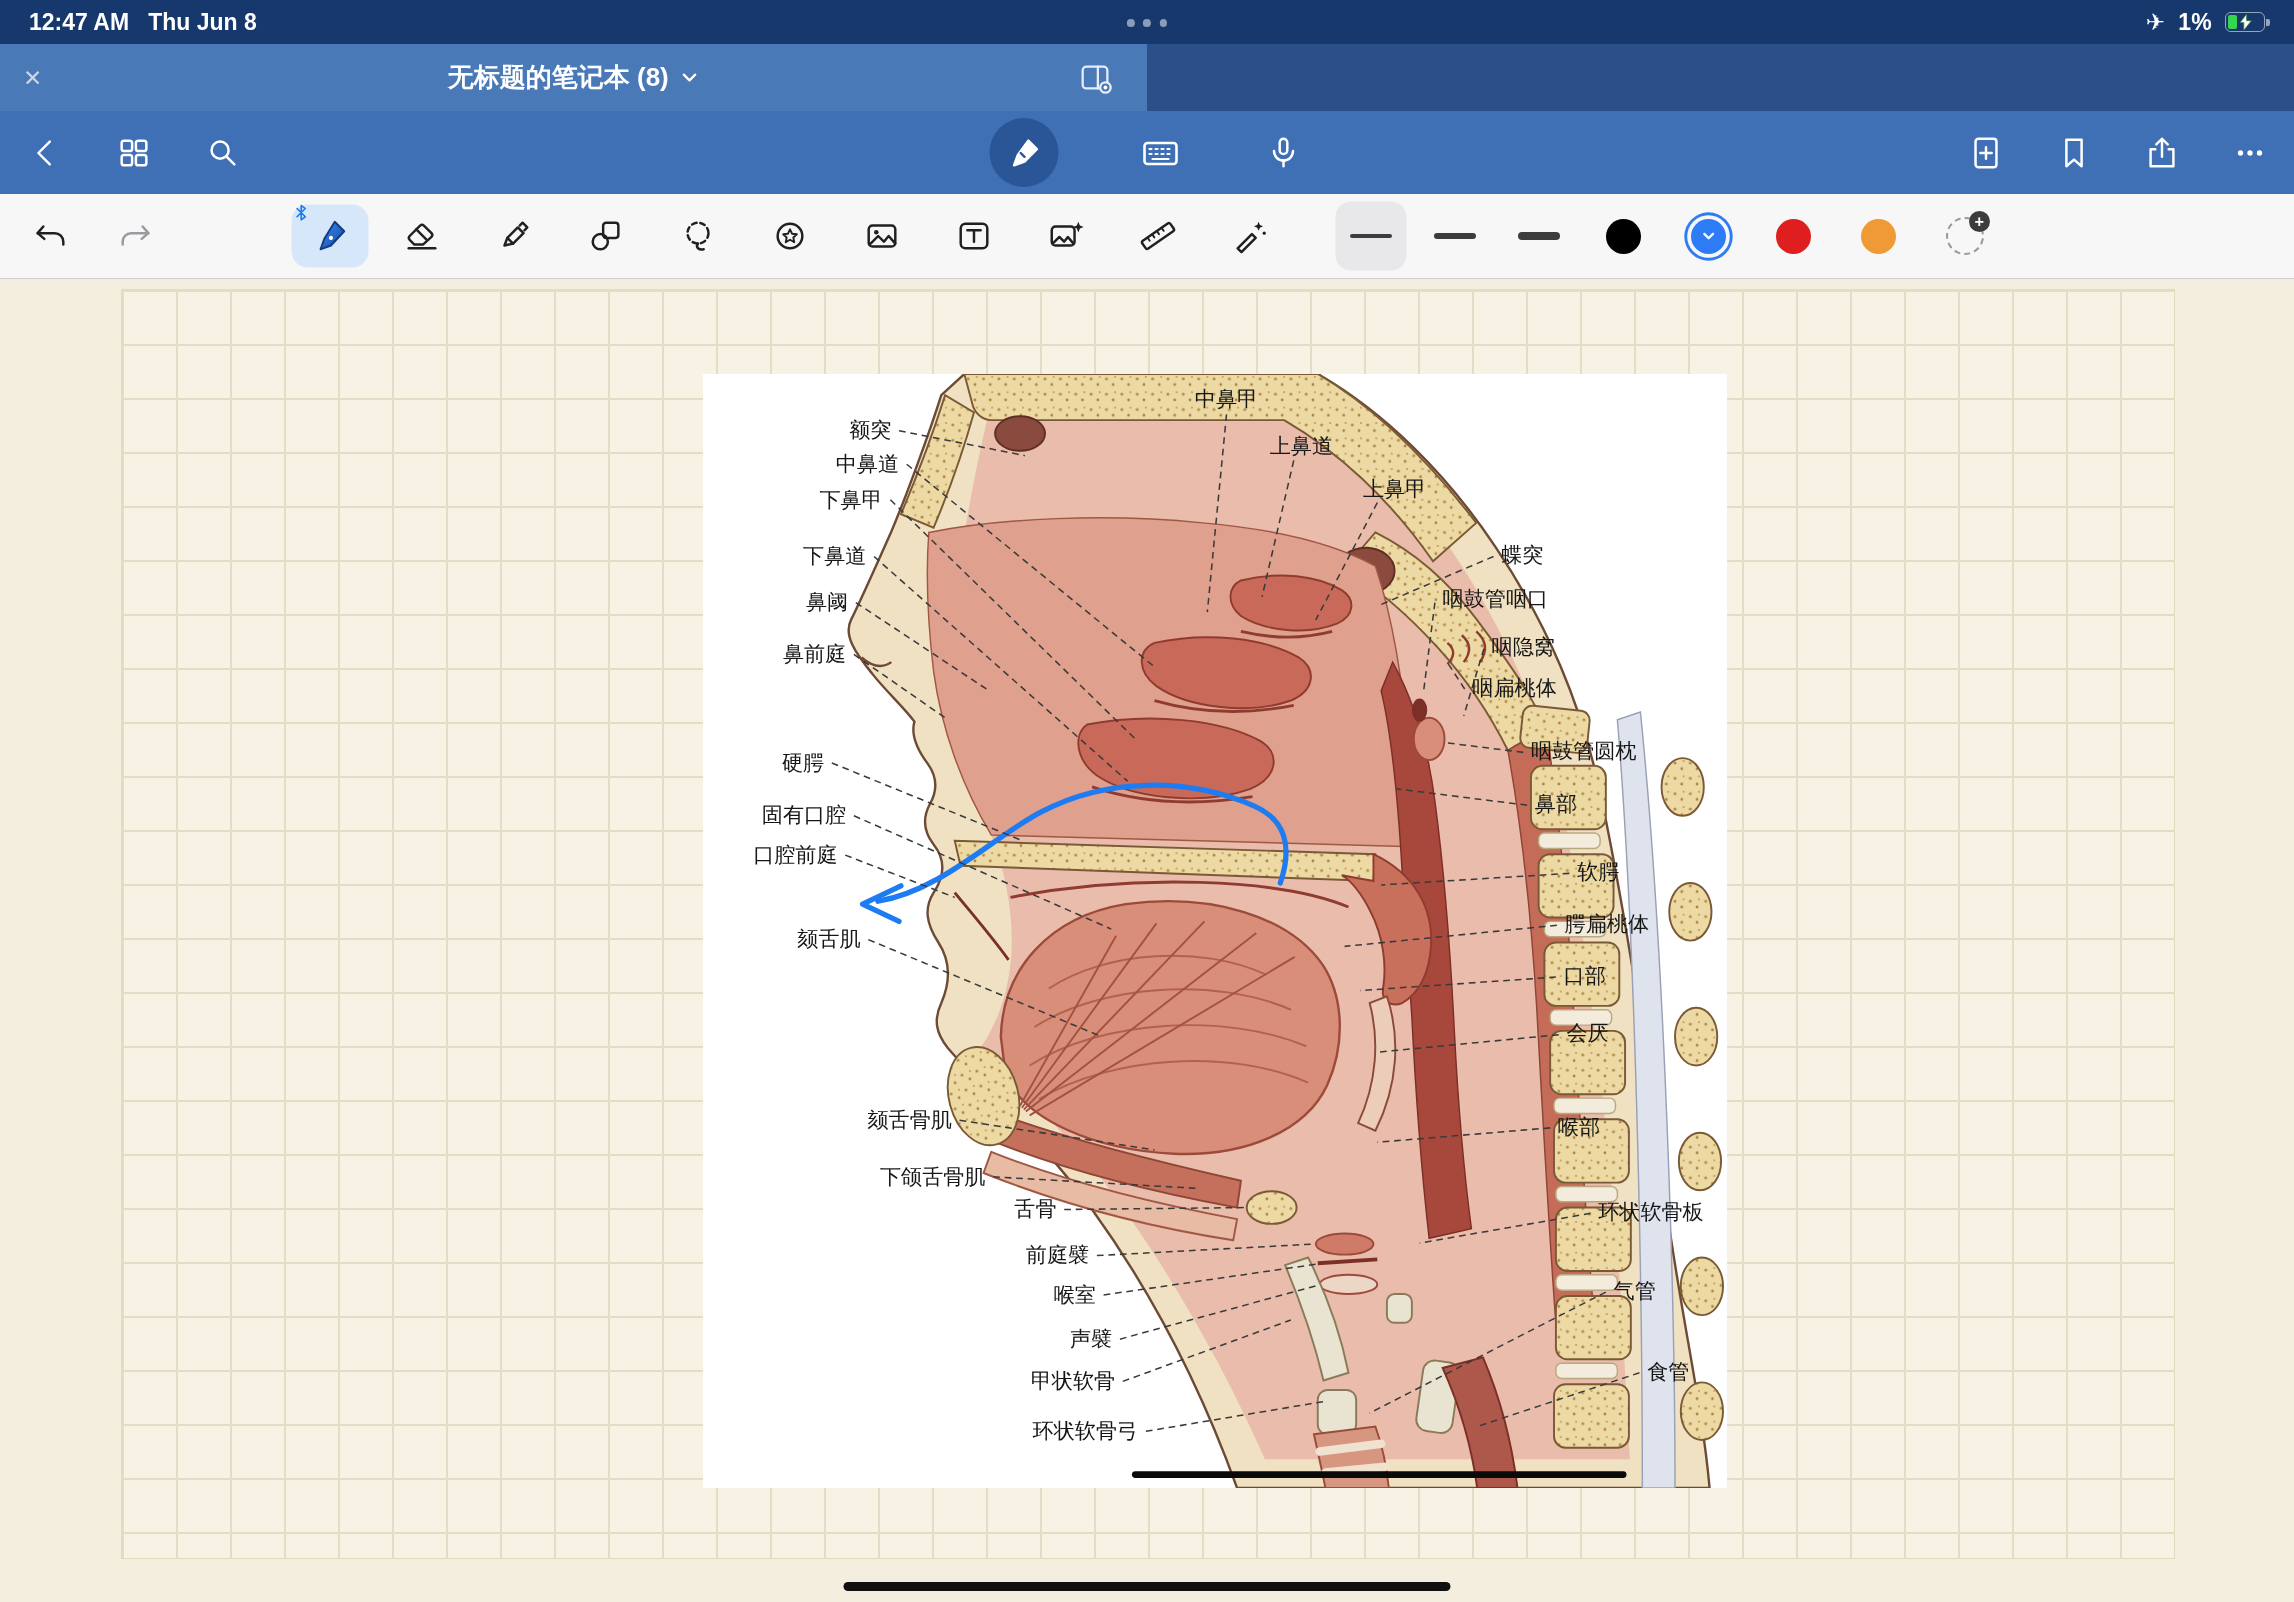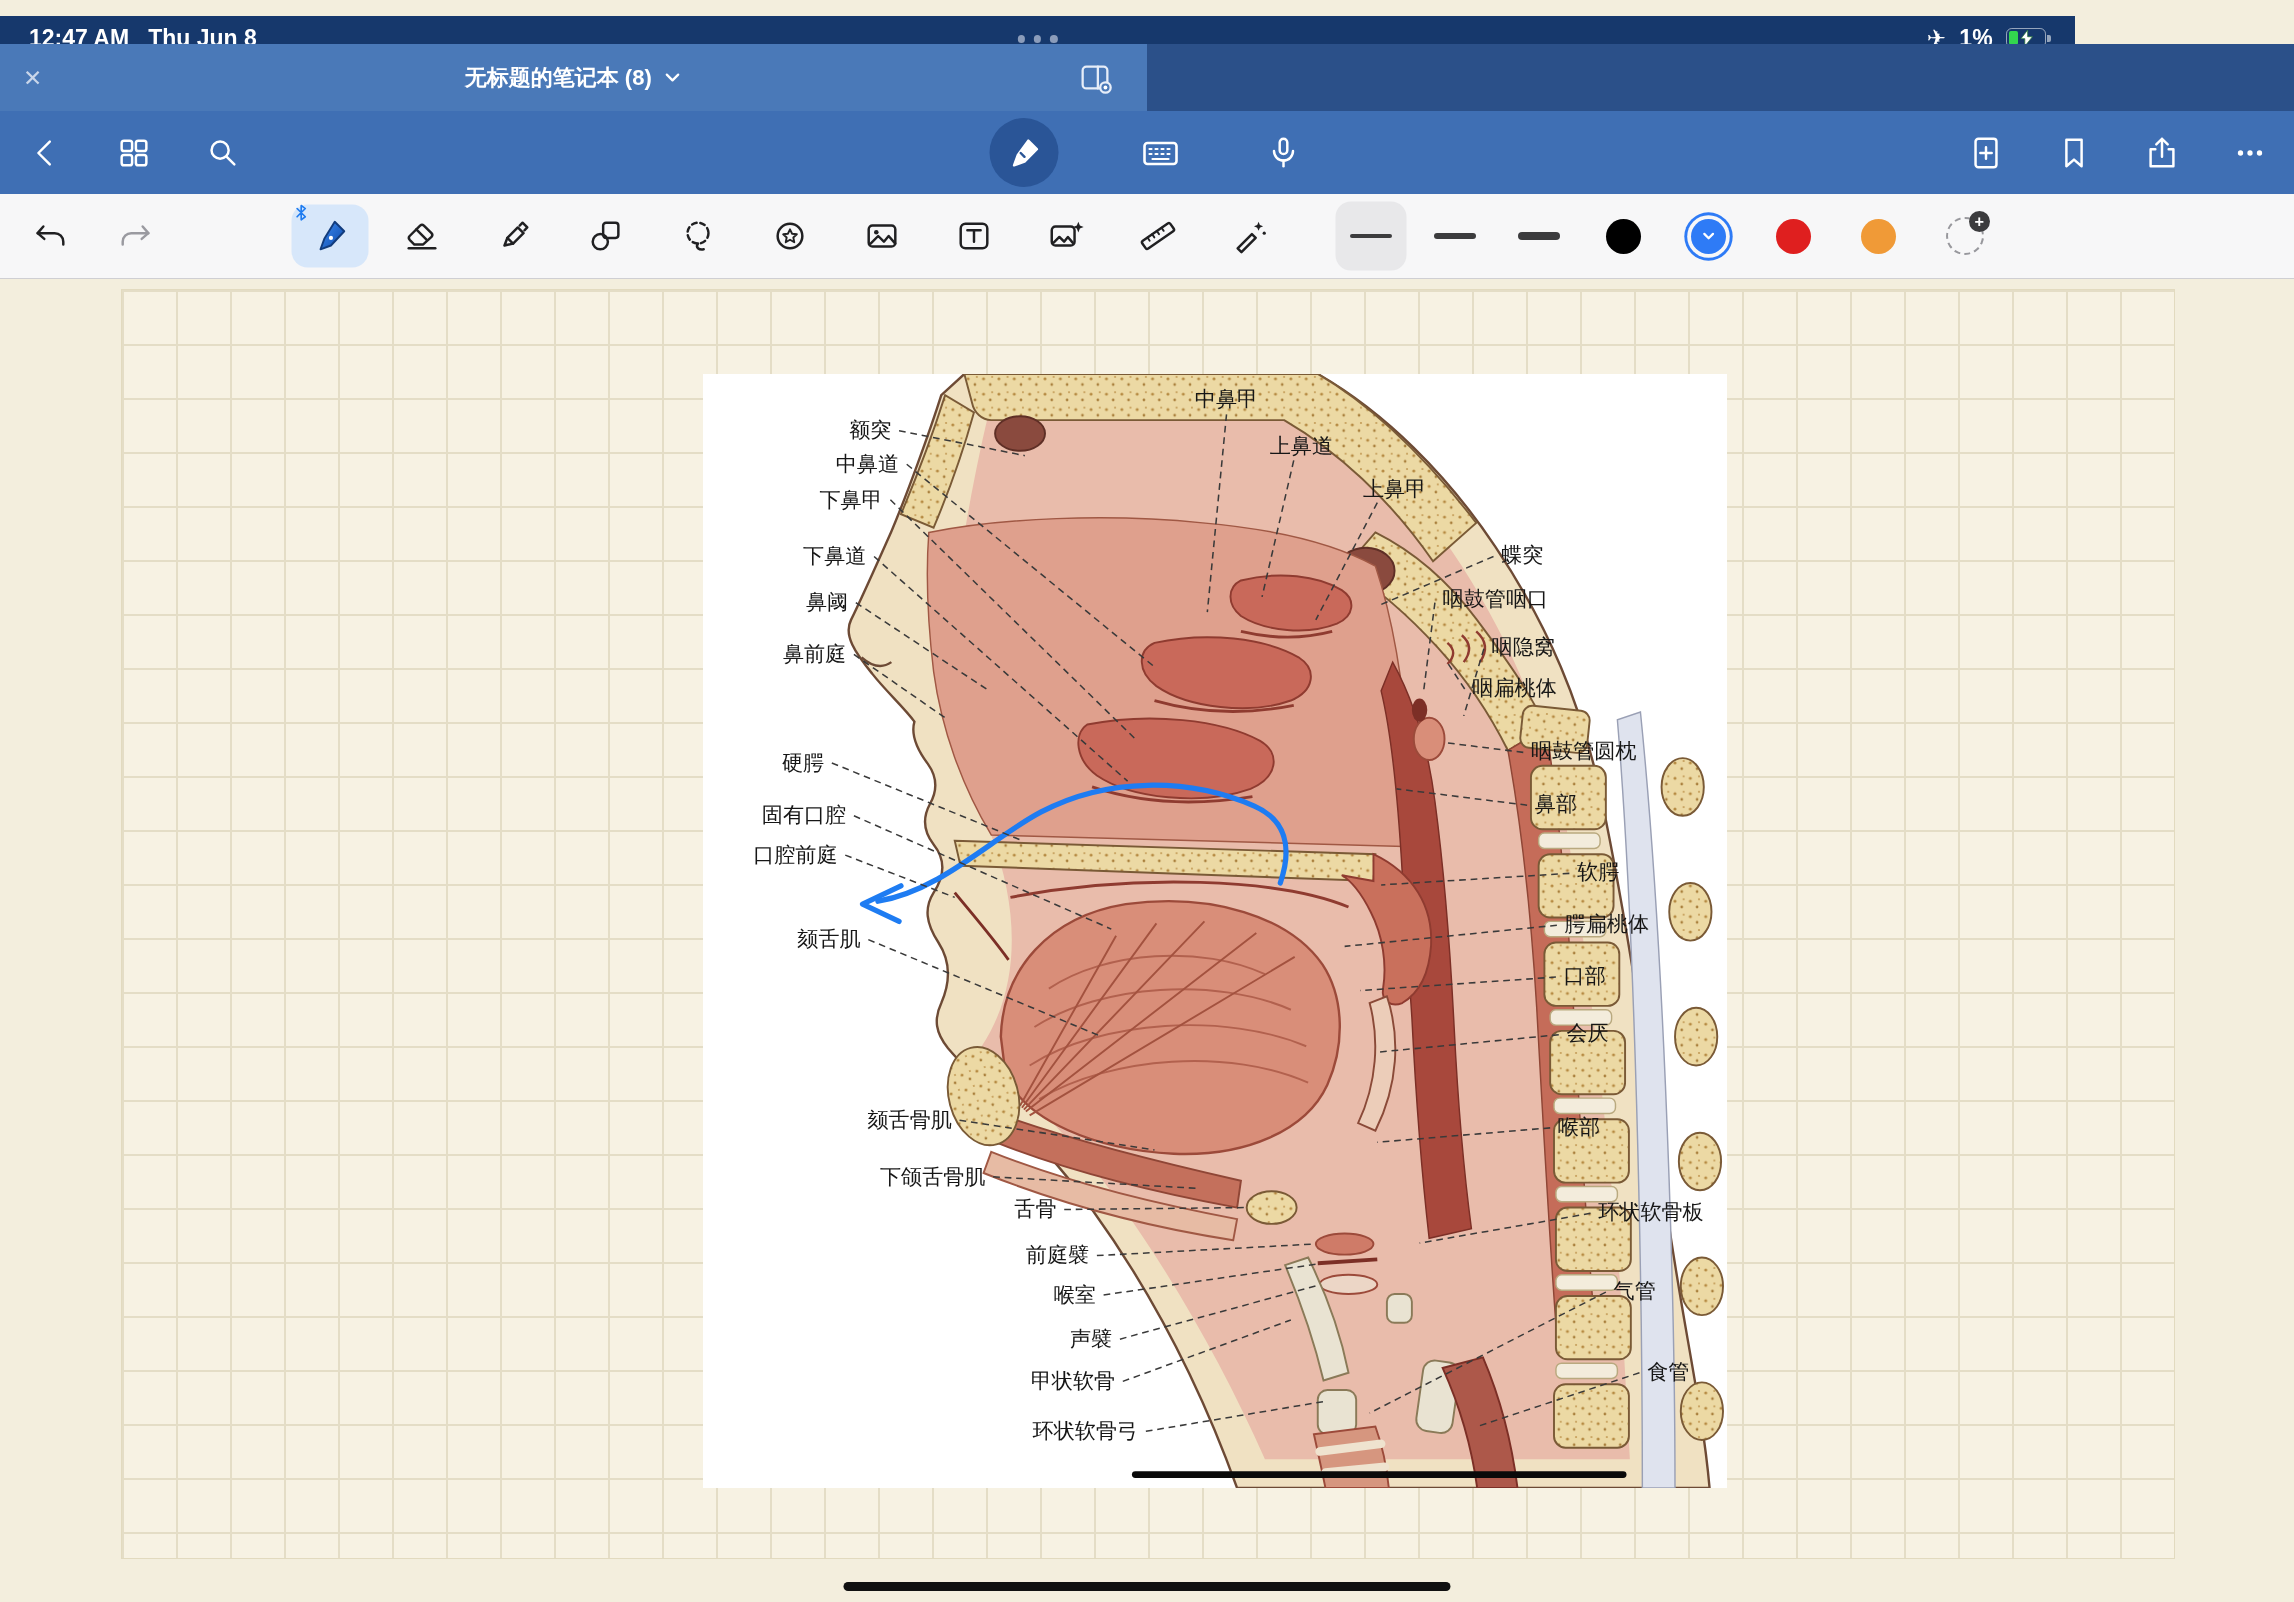--- a/index.html
+++ b/index.html
@@ -1,41 +1,41 @@
 <!DOCTYPE html>
 <html><head>
 <meta charset="utf-8">
 <style>
   * { margin:0; padding:0; box-sizing:border-box; }
   html,body { width:2294px; height:1602px; overflow:hidden;
     font-family:"Liberation Sans", sans-serif; background:#f3eedd; }
 
   
-  .status-bar{position:absolute;left:0;top:16px;width:2075px;height:44px;background:#16386c;
+  .status-bar{position:absolute;left:0;top:0;width:2294px;height:44px;background:#16386c;
     color:#fff;display:flex;align-items:center;justify-content:space-between;padding:0 29px;
     font-size:23px;font-weight:700;}
   .status-left{display:flex;gap:19px;align-items:center;}
   .status-dots{position:absolute;left:50%;top:19px;transform:translateX(-50%);display:flex;gap:8.6px;}
   .status-dots span{width:7.7px;height:7.7px;border-radius:50%;background:#8b9cba;display:block;}
   .status-right{display:flex;align-items:center;gap:13.4px;}
   .plane{font-size:23px;font-weight:400;}
   .batt{width:40px;height:20px;border:1.9px solid rgba(255,255,255,.55);border-radius:5.8px;
     padding:1.9px;position:relative;}
   .batt em{display:block;height:100%;width:26%;background:#33d64e;border-radius:1.9px;}
   .batt::after{content:"";position:absolute;right:-5.8px;top:5.8px;width:3.8px;height:7.7px;
     background:rgba(255,255,255,.55);border-radius:0 1.9px 1.9px 0;}
   .bolt{position:absolute;left:12.5px;top:1px;}
 
   
   .tab-bar{position:absolute;left:0;top:44px;width:2294px;height:67px;background:#2b5089;}
   .tab{position:absolute;left:0;top:0;width:1147px;height:67px;background:#4a79b8;
     display:flex;align-items:center;justify-content:center;color:#fff;}
   .tab-close{position:absolute;left:23px;top:50%;transform:translateY(-50%);color:#c9d6ea;
     font-size:23px;font-weight:400;cursor:default;}
-  .tab-title{font-size:22px;font-weight:700;display:flex;align-items:center;gap:11.5px;}
+  .tab-title{font-size:26px;font-weight:700;display:flex;align-items:center;gap:11.5px;}
   .tab-pageview{position:absolute;right:33px;top:50%;transform:translateY(-50%);color:#e6edf8;}
 
   
   .toolbar-main{position:absolute;left:0;top:111px;width:2294px;height:83px;background:#3f6fb4;color:#fff;}
   .tb-left{position:absolute;left:25px;top:0;height:100%;display:flex;align-items:center;gap:46px;}
   .tb-center{position:absolute;left:50%;top:0;transform:translateX(-50%);height:100%;
     display:flex;align-items:center;gap:81px;}
   .tb-right{position:absolute;right:23px;top:0;height:100%;display:flex;align-items:center;gap:46px;}
   .tb-btn{width:42px;height:42px;display:flex;align-items:center;justify-content:center;}
   .pen-circle{width:69px;height:69px;border-radius:50%;background:#2a5597;

